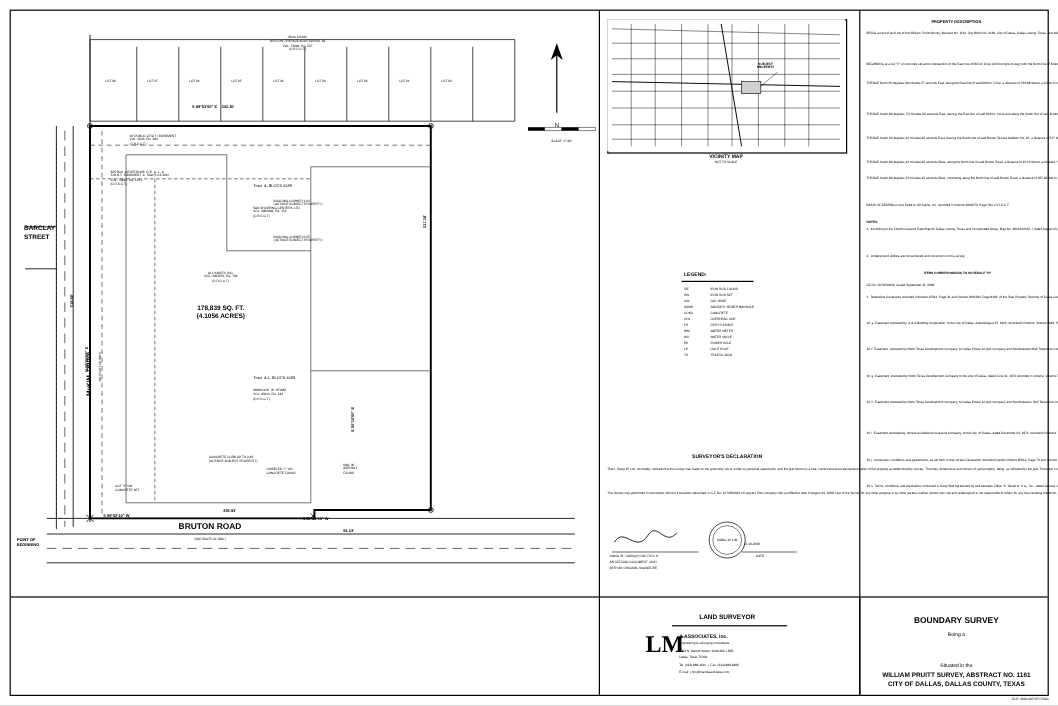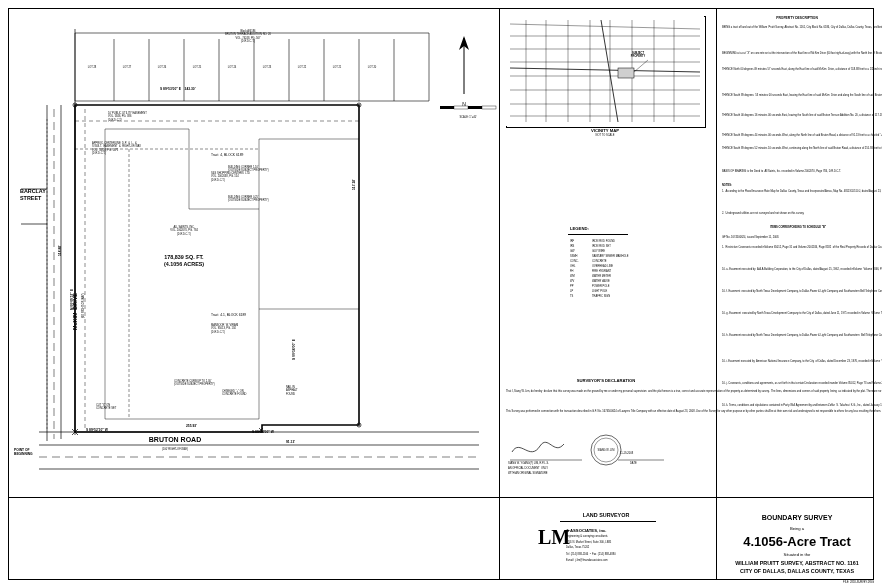--- a/index.html
+++ b/index.html
@@ -150,21 +150,20 @@
     <text x="100" y="19" font-size="2.6" text-anchor="middle" font-family="Liberation Sans, sans-serif">SIANG W. LIM</text>
   </svg>
   <div class="txt tiny" style="left:508px;top:462px;">SIANG W. YOANG(?) LIM, R.P.L.S.</div>
   <div class="txt tiny" style="left:508px;top:467px;">AN OFFICIAL DOCUMENT  ONLY</div>
   <div class="txt tiny" style="left:508px;top:472px;">WITH AN ORIGINAL SIGNATURE</div>
   <div class="txt tiny" style="left:620px;top:452px;">11-19-2008</div>
   <div class="txt tiny" style="left:630px;top:462px;">DATE</div>
 
   <div class="txt l b c" style="left:722px;top:514px;width:150px;">BOUNDARY SURVEY</div>
   <div class="txt s c" style="left:722px;top:526px;width:150px;">Being a</div>
-  <div class="txt xxl b c" style="left:722px;top:534px;width:150px;">4.1056-Acre Tract</div>
   <div class="txt s c" style="left:722px;top:552px;width:150px;">Situated in the</div>
   <div class="txt m b c" style="left:722px;top:560px;width:150px;">WILLIAM PRUITT SURVEY, ABSTRACT NO. 1161</div>
   <div class="txt m b c" style="left:722px;top:568px;width:150px;">CITY OF DALLAS, DALLAS COUNTY, TEXAS</div>
 
   <div class="txt m b c" style="left:506px;top:512px;width:200px;">LAND SURVEYOR</div>
   <div class="divline" style="left:560px;top:521px;width:96px;"></div>
   <div class="txt logo-lm" style="left:538px;top:526px;font-size:20px;line-height:22px;">LM</div>
   <div class="txt s b" style="left:566px;top:528px;">&amp; ASSOCIATES, inc.</div>
   <div class="txt tiny" style="left:566px;top:535px;">engineering &amp; surveying consultants</div>
   <div class="txt tiny" style="left:566px;top:541px;">1701 N. Market Street, Suite 300, LB85</div>

